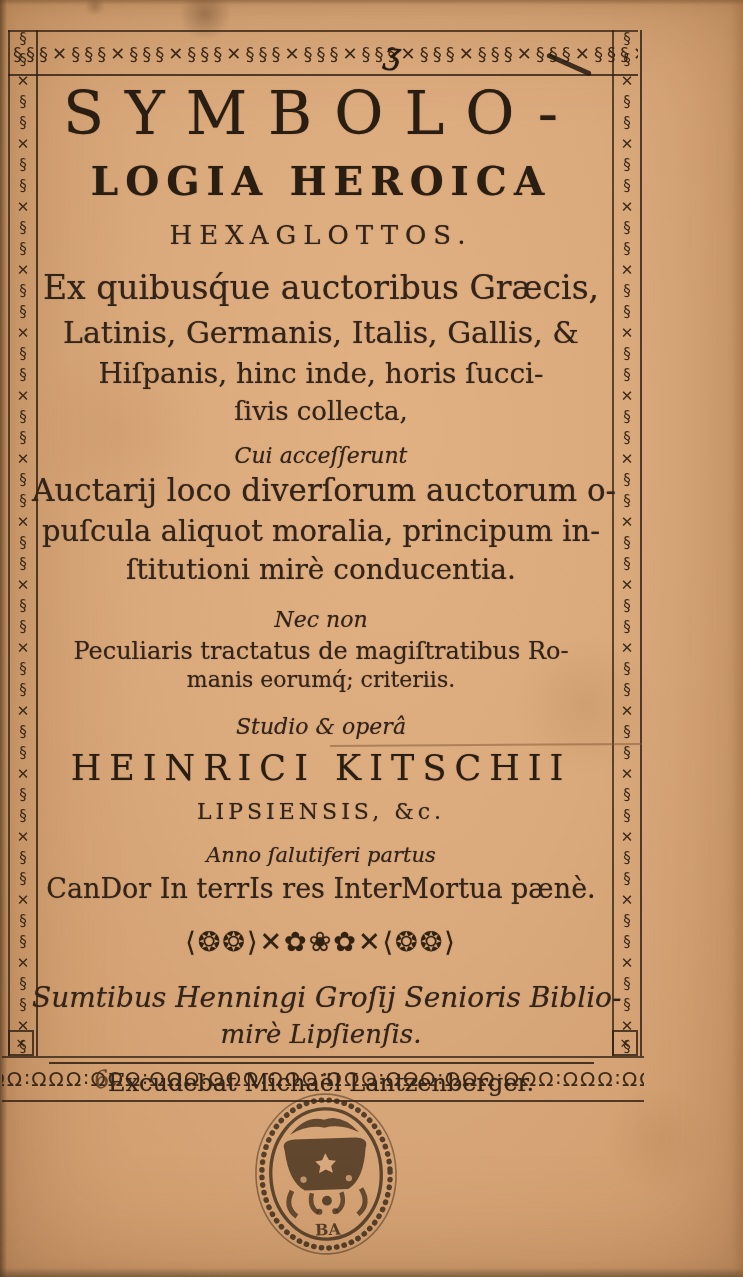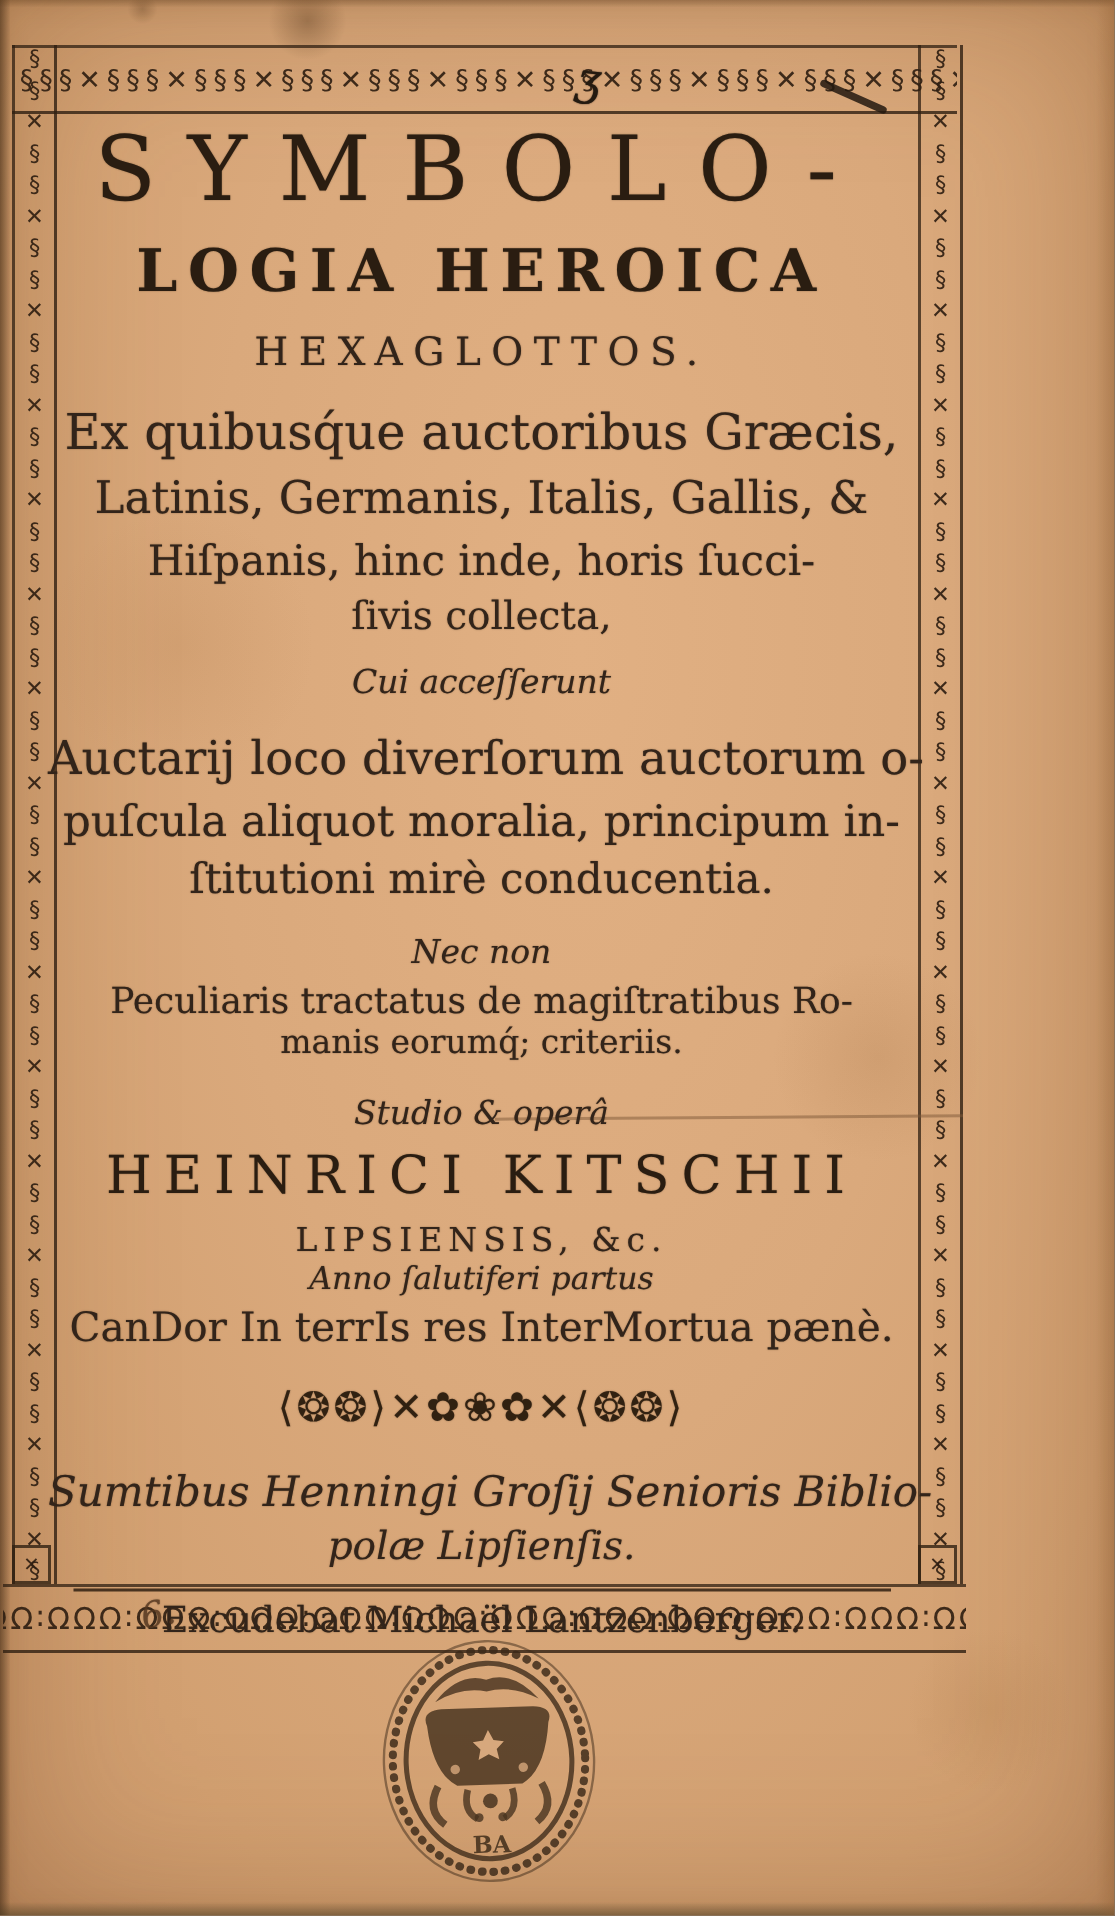--- a/index.html
+++ b/index.html
@@ -57,30 +57,30 @@
   .line{white-space:nowrap;text-shadow:0 0 1px rgba(50,32,16,.55);}
   .t1{font-size:60px;letter-spacing:21px;margin-top:4px;color:#2a1d11;}
   .t2{font-size:39px;letter-spacing:7px;margin-top:10px;color:#2a1d11;font-weight:bold;}
   .t3{font-size:26px;letter-spacing:7px;margin-top:16px;}
   .s1{font-size:33px;margin-top:18px;}
   .s2{font-size:30px;margin-top:8px;}
   .s3{font-size:28px;margin-top:7px;}
   .s4{font-size:26px;margin-top:6px;}
   .it{font-style:italic;}
   .h-acc{font-size:22px;margin-top:17px;}
-  .a1{font-size:31px;margin-top:20px;}
+  .a1{font-size:31px;margin-top:4px;}
   .a2{font-size:29px;margin-top:6px;}
   .a3{font-size:28px;margin-top:5px;}
   .h-nec{font-size:22px;margin-top:21px;}
   .n1{font-size:24px;margin-top:5px;}
   .n2{font-size:22px;margin-top:2px;}
   .h-stu{font-size:22px;margin-top:22px;}
   .b1{font-size:35px;letter-spacing:8px;margin-top:9px;color:#2a1d11;}
   .b2{font-size:22px;letter-spacing:4px;margin-top:11px;}
-  .h-ann{font-size:21px;}
+  .h-ann{font-size:21px;margin-top:19px;}
   .c1{font-size:27px;margin-top:6px;}
   .divider{margin-top:22px;font-size:27px;letter-spacing:2px;
     font-family:"DejaVu Sans","Liberation Sans",sans-serif;color:rgba(44,29,15,.95);}
   .i1{font-size:28px;margin-top:24px;}
   .i2{font-size:26px;margin-top:5px;}
   .rule{margin:13px auto 0 auto;width:545px;border-top:2.5px solid rgba(48,32,18,.85);}
   .i3{font-size:24px;margin-top:5px;}
 
   
   .mark-squiggle{position:absolute;left:384px;top:36px;font-size:30px;font-style:italic;
@@ -154,21 +154,21 @@
     <div class="line it h-stu">Studio &amp; operâ</div>
     <div class="line b1">HEINRICI KITSCHII</div>
     <div class="line b2">LIPSIENSIS, &amp;c.</div>
 
     <div class="line it h-ann">Anno ſalutiferi partus</div>
     <div class="line c1">CanDor In terrIs res InterMortua pænè.</div>
 
     <div class="line divider">⟨❂❂⟩✕✿❀✿✕⟨❂❂⟩</div>
 
     <div class="line it i1">Sumtibus Henningi Groſij Senioris Biblio-</div>
-    <div class="line it i2">polæ Lipſienſis.</div>
+    <div class="line it i2">mirè Lipſienſis.</div>
 
     <div class="rule"></div>
 
     <div class="line i3">
       <span class="i3wrap">
         <span class="mark-note">6.</span>
         <span>Excudebat Michaël Lantzenberger.</span>
       </span>
     </div>
   </div>

